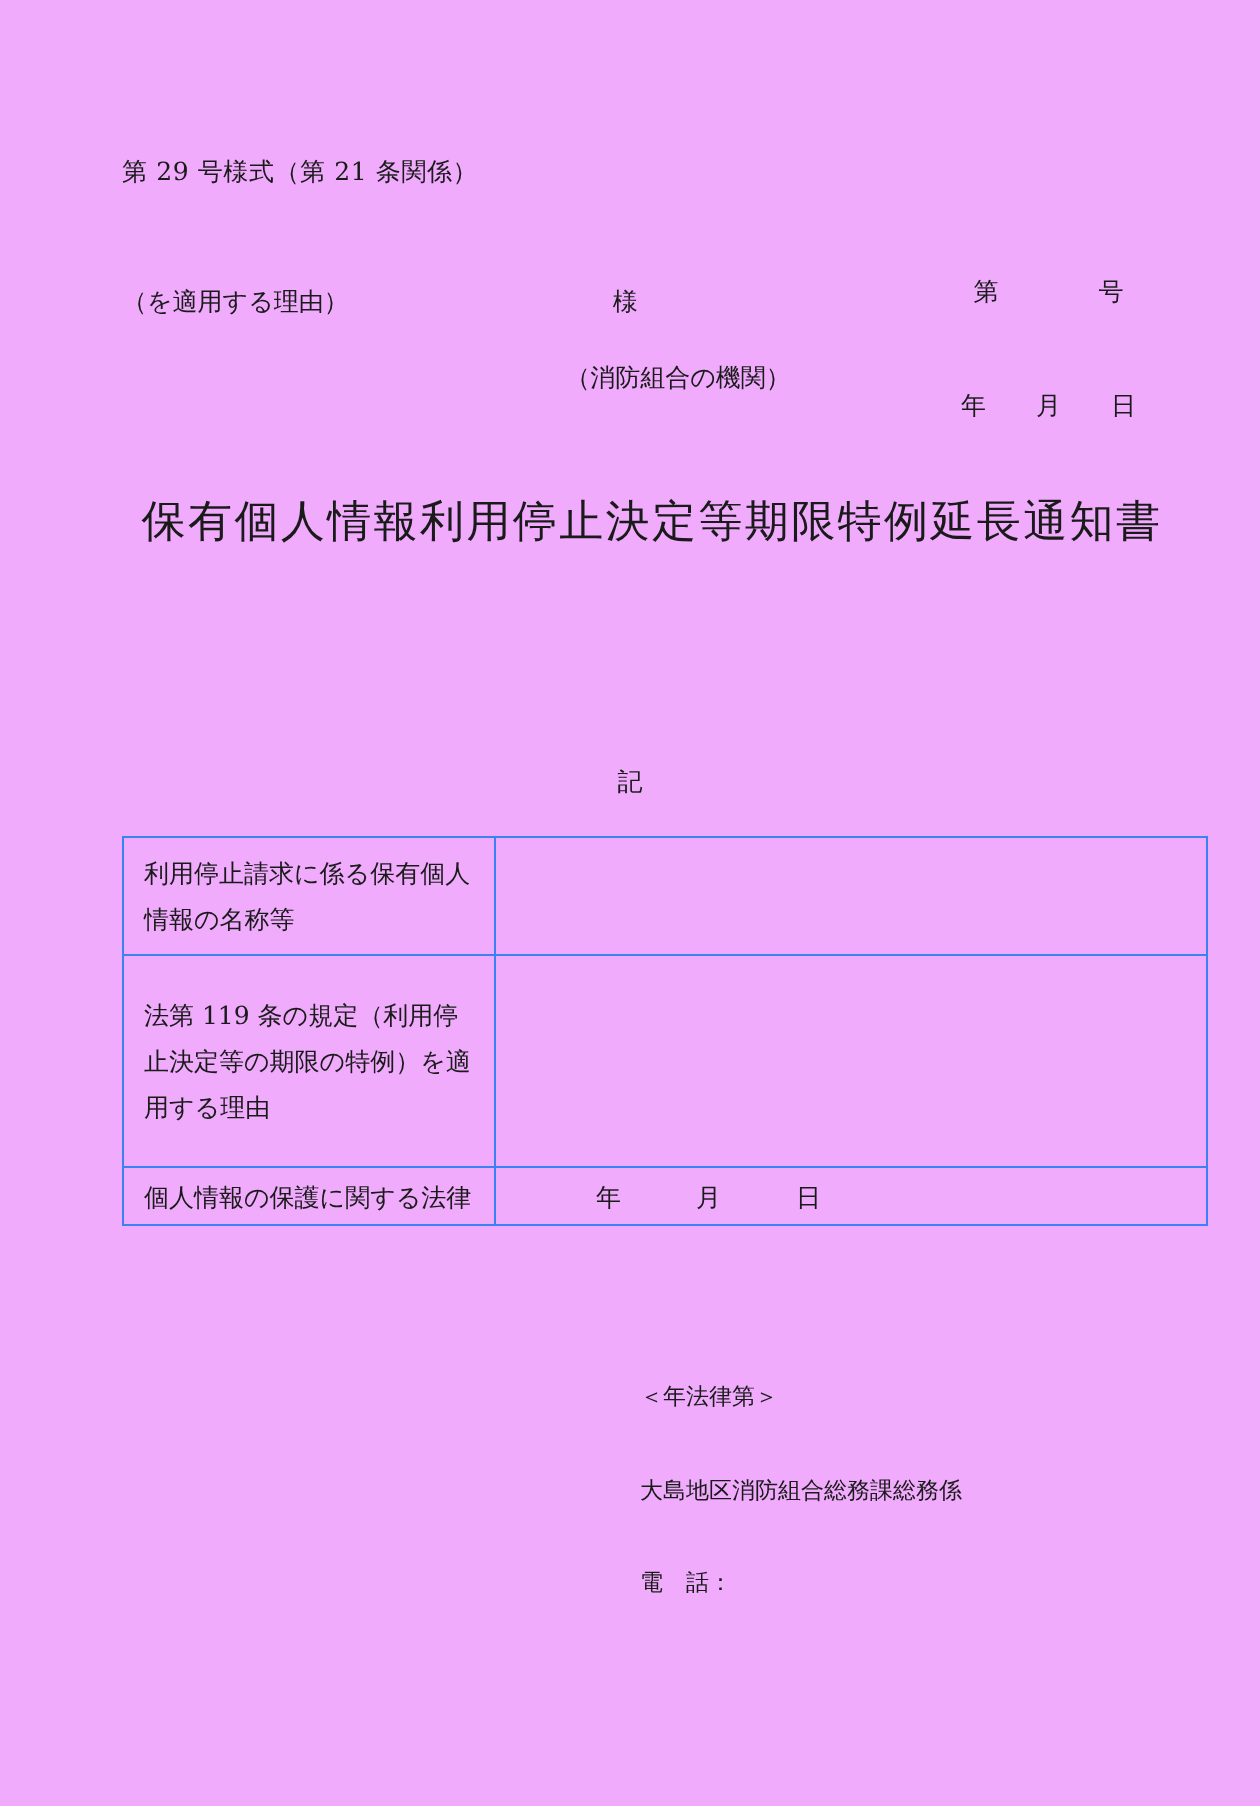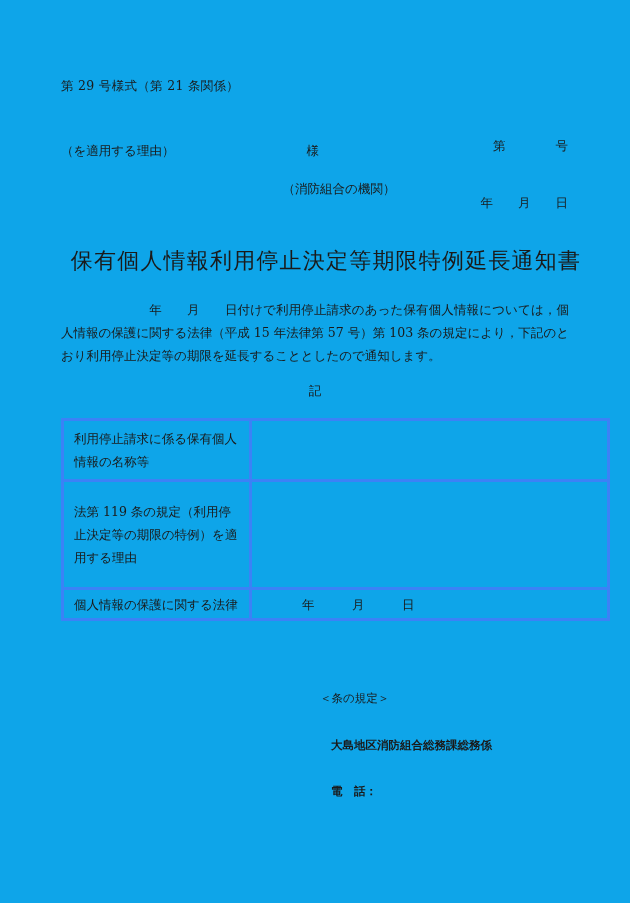--- a/index.html
+++ b/index.html
@@ -8,39 +8,39 @@
     background: #ffffff;
   }
   body {
     font-family: "DejaVu Serif", "Liberation Serif", serif;
     color: #1a1a1a;
   }
   #page {
     position: relative;
     width: 630px;
     height: 903px;
-    background: #0ea5e9;
+    background: #f0abfc;
     overflow: hidden;
   }
 
   
   .form-no {
     position: absolute;
     left: 61px;
     top: 78px;
     font-size: 12.5px;
     letter-spacing: 0.3px;
     white-space: nowrap;
   }
   .doc-number-block {
     position: absolute;
     right: 62px;
     top: 98px;
     font-size: 12.5px;
-    text-align: right;
+    text-align: center;
     line-height: 19px;
     white-space: pre;
   }
   .addressee-row {
     position: absolute;
     left: 61px;
     top: 143px;
     width: 508px;
     font-size: 12.5px;
     white-space: nowrap;
@@ -102,21 +102,21 @@
   
   .form-table {
     position: absolute;
     left: 61px;
     top: 418px;
     width: 508px;
     border-collapse: collapse;
     table-layout: fixed;
   }
   .form-table td {
-    border: 3px solid #3b82f6;
+    border: 1px solid #3b82f6;
     font-size: 12.5px;
     line-height: 23px;
     vertical-align: middle;
     padding: 1px 8px;
   }
   .form-table td.label-cell {
     width: 167px;
     padding-left: 10px;
   }
   .form-table td.value-cell {
@@ -137,22 +137,20 @@
     left: 320px;
     top: 660px;
     font-size: 11.5px;
     line-height: 15.5px;
     white-space: pre;
   }
   .contact-block .c-head {
     margin-left: 0;
   }
   .contact-block .c-line {
-    margin-left: 11px;
-    font-weight: bold;
   }
 </style>
 </head>
 <body>
 
 <div id="page">
 
   <div class="form-no">第 29 号様式（第 21 条関係）</div>
 
   <div class="doc-number-block">
@@ -161,23 +159,20 @@
   </div>
 
   <div class="addressee-row">
     <span>（を適用する理由）</span><span class="sama">様</span>
   </div>
 
   <div class="issuer">（消防組合の機関）</div>
 
   <div class="doc-title">保有個人情報利用停止決定等期限特例延長通知書</div>
 
-  <div class="body-text">
-    <span class="indent"></span><span>年　　月　　日付けで利用停止請求のあった保有個人情報については，個人情報の保護に関する法律（平成 15 年法律第 57 号）第 103 条の規定により，下記のとおり利用停止決定等の期限を延長することとしたので通知します。</span>
-  </div>
 
   <div class="ki-marker">記</div>
 
   <table class="form-table">
     <tbody>
       <tr class="row-1">
         <td class="label-cell">利用停止請求に係る保有個人情報の名称等</td>
         <td class="value-cell"></td>
       </tr>
       <tr class="row-2">
@@ -185,19 +180,19 @@
         <td class="value-cell"></td>
       </tr>
       <tr class="row-3">
         <td class="label-cell">個人情報の保護に関する法律</td>
         <td class="value-cell"><span class="date-blank">年　　　月　　　日</span></td>
       </tr>
     </tbody>
   </table>
 
   <div class="contact-block">
-    <div class="c-head">＜条の規定＞</div>
+    <div class="c-head">＜年法律第＞</div>
     <div class="c-line">大島地区消防組合総務課総務係</div>
     <div class="c-line">電　話：</div>
     
   </div>
 
 </div>
 
 </body></html>

